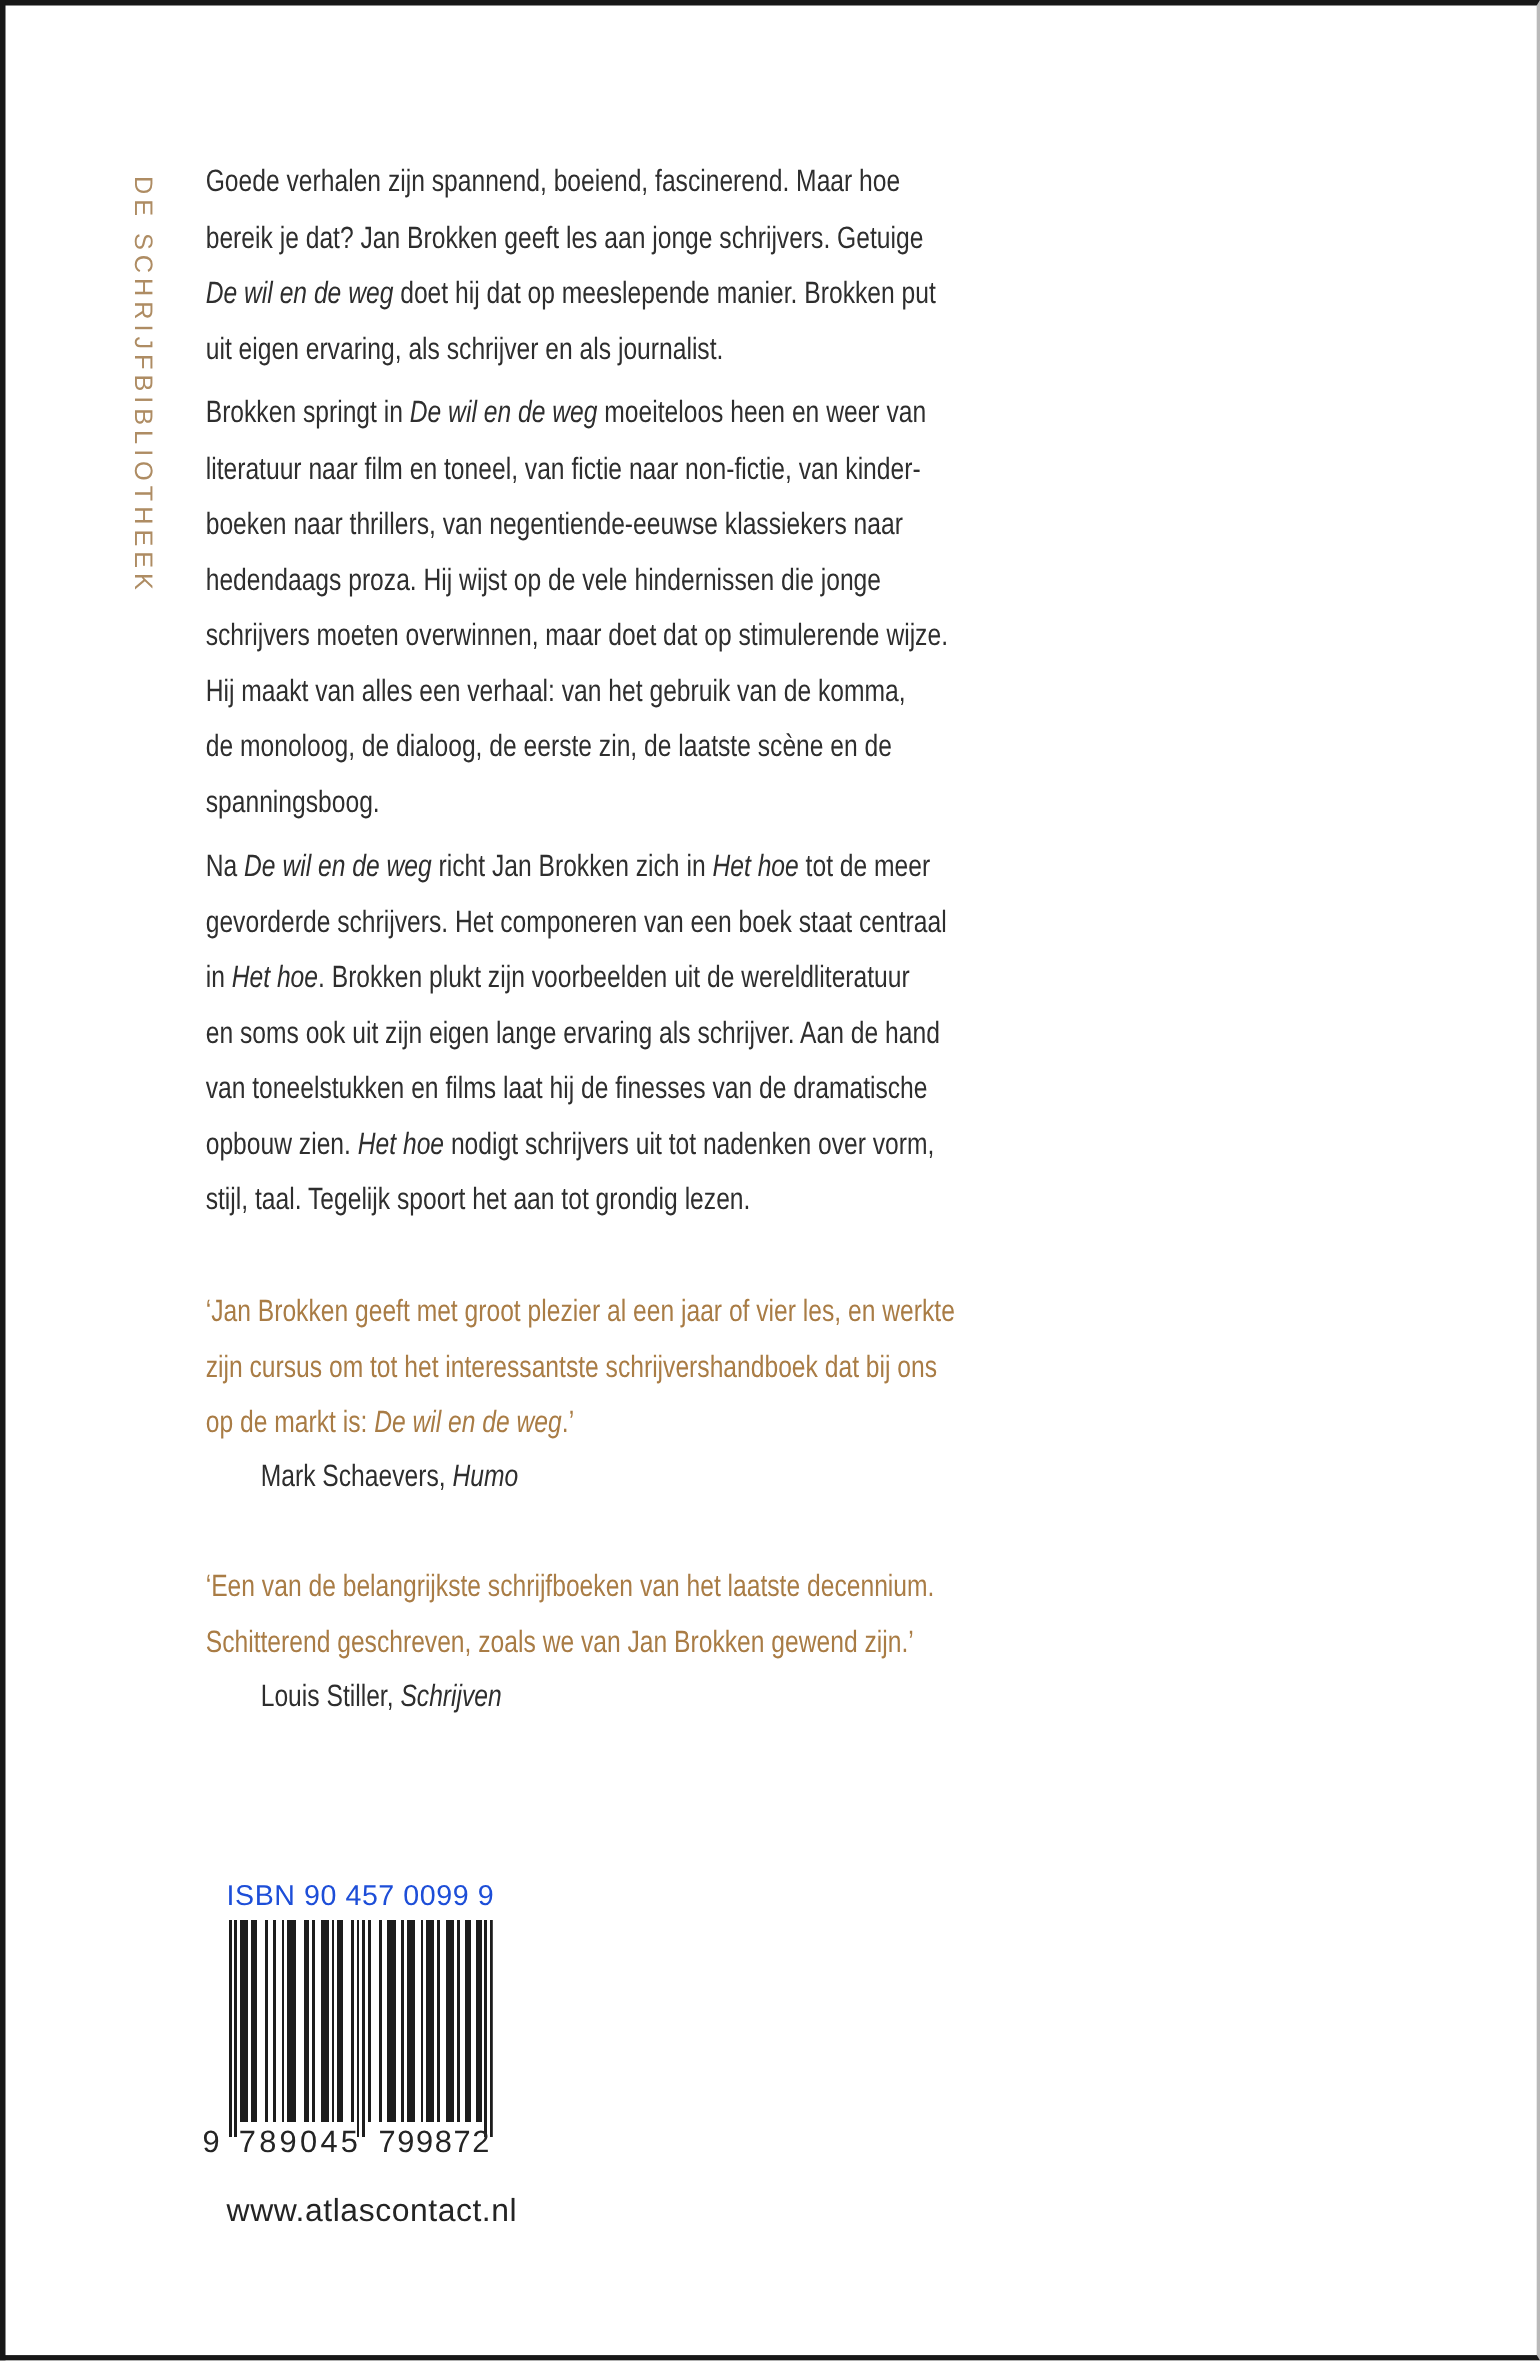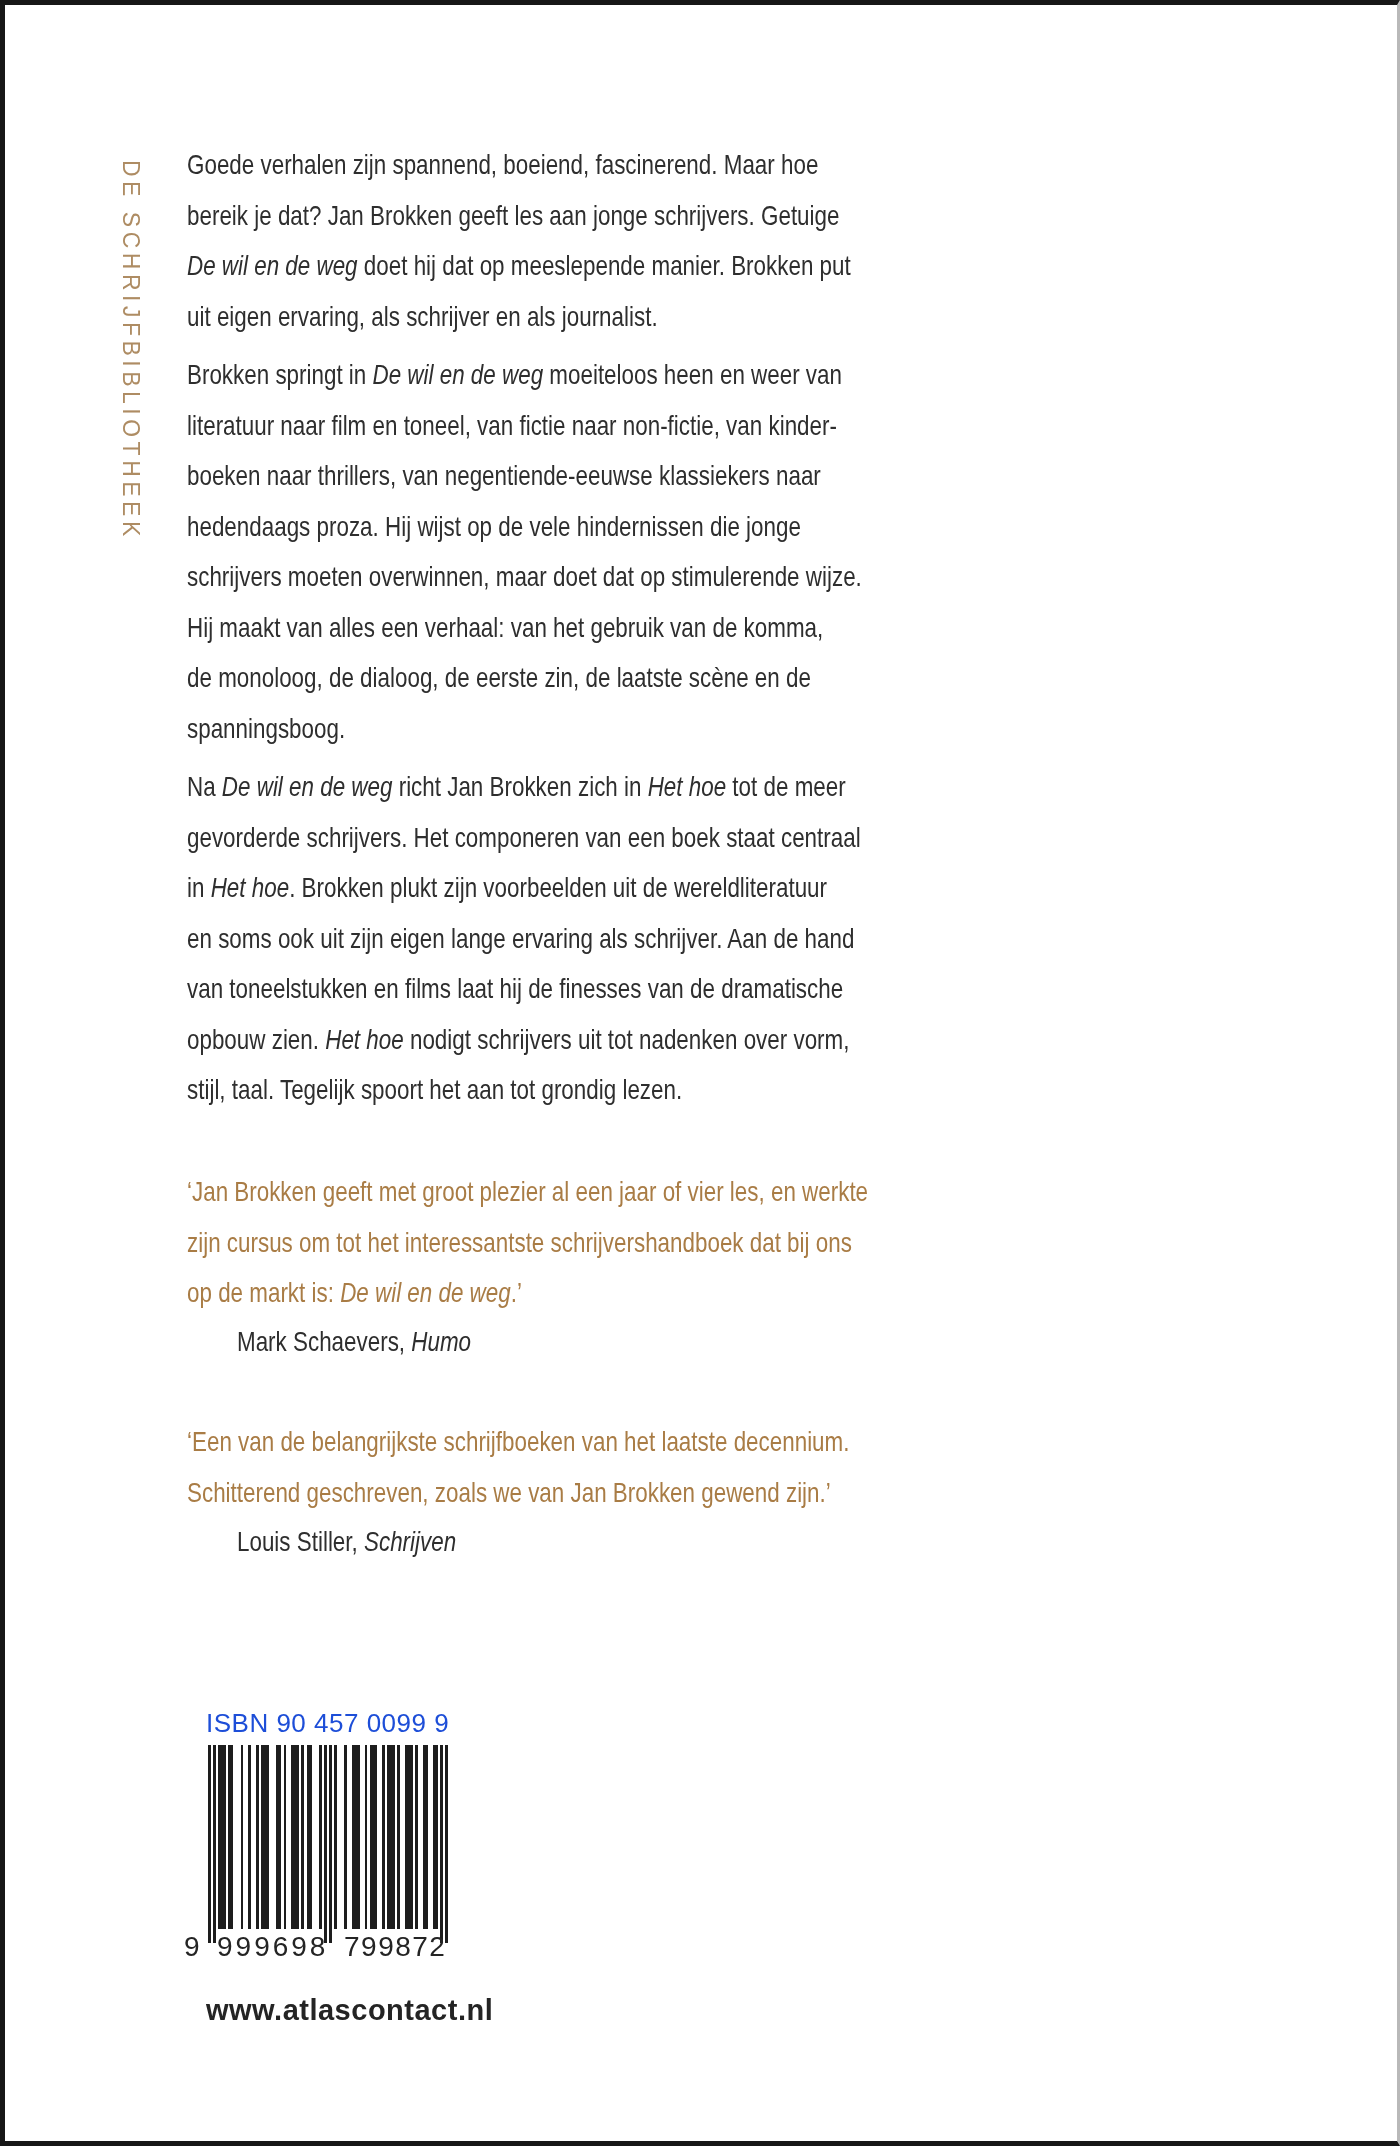--- a/index.html
+++ b/index.html
@@ -50,21 +50,20 @@
     position:absolute;top:188px;
     font-size:28px;line-height:28px;color:#242424;
   }
   .bc-digit-9{left:-24px;}
   .bc-group-1{left:9px;letter-spacing:3px;}
   .bc-group-2{left:136px;letter-spacing:1.5px;}
   .website{
     position:absolute;left:201px;top:1987px;
     font-size:29px;line-height:36px;letter-spacing:0.5px;
     color:#242424;
-    font-weight:bold;
   }
 </style>
 </head>
 <body>
 
 <div class="page">
 
   <div class="sidebar-title">DE SCHRIJFBIBLIOTHEEK</div>
 
   <div class="textblock blurb">
@@ -152,19 +151,19 @@
         <rect x="202.105" y="0" width="2.576" height="184" fill="#1d1d1d"></rect>
         <rect x="207.158" y="0" width="2.576" height="184" fill="#1d1d1d"></rect>
         <rect x="214.737" y="0" width="2.576" height="184" fill="#1d1d1d"></rect>
         <rect x="217.263" y="0" width="2.576" height="184" fill="#1d1d1d"></rect>
         <rect x="224.842" y="0" width="2.576" height="184" fill="#1d1d1d"></rect>
         <rect x="227.368" y="0" width="2.576" height="184" fill="#1d1d1d"></rect>
         <rect x="232.421" y="0" width="2.576" height="198" fill="#1d1d1d"></rect>
         <rect x="237.474" y="0" width="2.576" height="198" fill="#1d1d1d"></rect>
       </svg>
     <span class="bc-digit bc-digit-9">9</span>
-    <span class="bc-digit bc-group-1">999698</span>
+    <span class="bc-digit bc-group-1">789045</span>
     <span class="bc-digit bc-group-2">799872</span>
   </div>
 
   <div class="website">www.atlascontact.nl</div>
 
 </div>
 
 </body></html>

